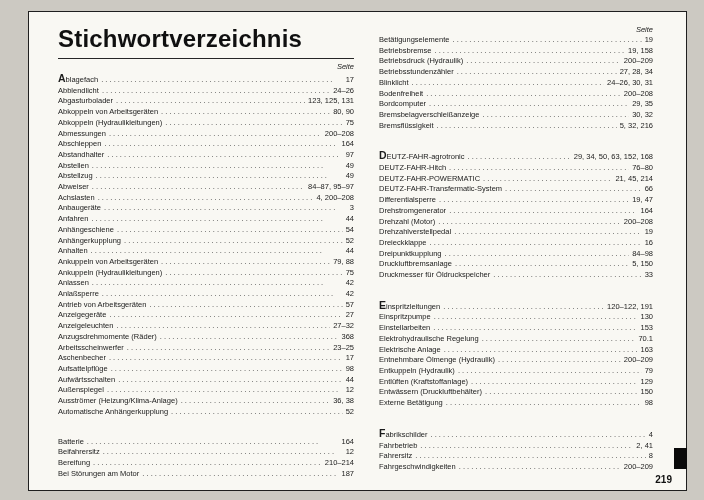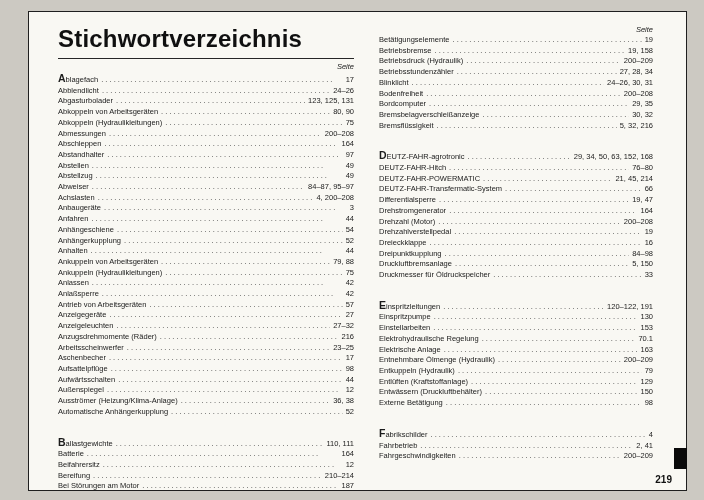--- a/index.html
+++ b/index.html
@@ -178,21 +178,21 @@
           <span class="pg">27</span>
         </div>
         <div class="row">
           <span class="lab">Anzeigeleuchten</span>
           <span class="dots"></span>
           <span class="pg">27–32</span>
         </div>
         <div class="row">
           <span class="lab">Anzugsdrehmomente (Räder)</span>
           <span class="dots"></span>
-          <span class="pg">216</span>
+          <span class="pg">368</span>
         </div>
         <div class="row">
           <span class="lab">Arbeitsscheinwerfer</span>
           <span class="dots"></span>
           <span class="pg">23–25</span>
         </div>
         <div class="row">
           <span class="lab">Aschenbecher</span>
           <span class="dots"></span>
           <span class="pg">17</span>
@@ -217,25 +217,20 @@
           <span class="dots"></span>
           <span class="pg">36, 38</span>
         </div>
         <div class="row">
           <span class="lab">Automatische Anhängerkupplung</span>
           <span class="dots"></span>
           <span class="pg">52</span>
         </div>
       </div>
       <div class="section gap">
-        <div class="row">
-          <span class="lab"><span class="cap">B</span>allastgewichte</span>
-          <span class="dots"></span>
-          <span class="pg">110, 111</span>
-        </div>
         <div class="row">
           <span class="lab">Batterie</span>
           <span class="dots"></span>
           <span class="pg">164</span>
         </div>
         <div class="row">
           <span class="lab">Beifahrersitz</span>
           <span class="dots"></span>
           <span class="pg">12</span>
         </div>
@@ -416,20 +411,25 @@
       <div class="section gap">
         <div class="row">
           <span class="lab"><span class="cap">F</span>abrikschilder</span>
           <span class="dots"></span>
           <span class="pg">4</span>
         </div>
         <div class="row">
           <span class="lab">Fahrbetrieb</span>
           <span class="dots"></span>
           <span class="pg">2, 41</span>
+        </div>
+        <div class="row">
+          <span class="lab">Fahrersitz</span>
+          <span class="dots"></span>
+          <span class="pg">8</span>
         </div>
         <div class="row">
           <span class="lab">Fahrgeschwindigkeiten</span>
           <span class="dots"></span>
           <span class="pg">200–209</span>
         </div>
       </div>
     </div>
 
   <div class="page-number">219</div>

